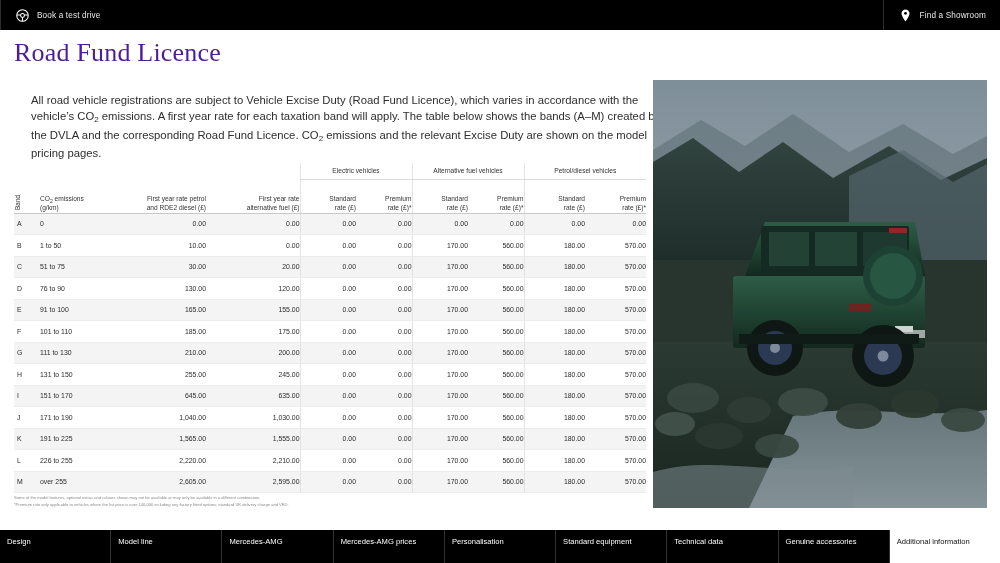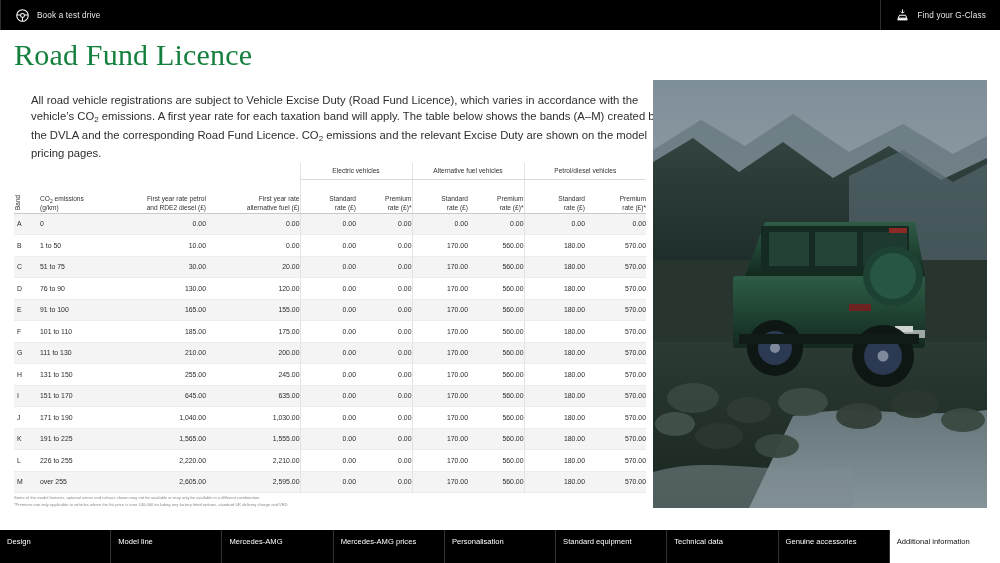--- a/index.html
+++ b/index.html
@@ -22,21 +22,21 @@
     border-left:1px solid #2e2e2e;
     color:#fff;
   }
   .top-item .lbl { font-size:8.2px; letter-spacing:.15px; white-space:nowrap; color:#e8e8e8; }
   .top-icon { width:15px; height:15px; display:block; flex:0 0 auto; }
 
   
   .title {
     position:absolute; left:14px; top:38px;
     font-family:"Liberation Serif", serif;
-    font-size:30px; font-weight:400; color:#15803d; letter-spacing:.2px;
+    font-size:26px; font-weight:400; color:#4c1d95; letter-spacing:.2px;
   }
 
   
   .intro {
     position:absolute; left:14px; top:92px; width:638px;
     font-size:11.3px; line-height:16.4px; color:#2e2e2e;margin-left:17px;
   }
   .intro sub { font-size:8px; vertical-align:baseline; position:relative; top:2px; }
 
   
@@ -115,29 +115,28 @@
 
     <div class="top-item">
       <svg class="top-icon" viewBox="0 0 24 24">
         <circle cx="12" cy="12" r="9.2" fill="none" stroke="#fff" stroke-width="1.7"></circle>
         <circle cx="12" cy="12" r="3.1" fill="none" stroke="#fff" stroke-width="1.7"></circle>
         <path d="M3.2 11.2h5.6M15.2 11.2h5.6M12 15.1V21" stroke="#fff" stroke-width="1.7" fill="none"></path>
       </svg>
       <span class="lbl">Book a test drive</span>
     </div>
 
+
     <div class="top-item">
       <svg class="top-icon" viewBox="0 0 24 24">
-        <path d="M4 16.5h16v3.3H4z" fill="#fff"></path>
-        <path d="M5.2 16.2l1.9-4.6h9.8l1.9 4.6z" fill="none" stroke="#fff" stroke-width="1.6"></path>
-        <path d="M12 2.2v5.6M9.3 5.6L12 8.3l2.7-2.7" fill="none" stroke="#fff" stroke-width="1.6"></path>
+        <path d="M12 2.2c-3.6 0-6.4 2.8-6.4 6.3 0 4.7 6.4 13.2 6.4 13.2s6.4-8.5 6.4-13.2c0-3.5-2.8-6.3-6.4-6.3z" fill="#fff"></path>
+        <circle cx="12" cy="8.5" r="2.3" fill="#000"></circle>
       </svg>
-      <span class="lbl">Find your G-Class</span>
+      <span class="lbl">Find a Showroom</span>
     </div>
-
   </div>
 
   <h1 class="title">Road Fund Licence</h1>
 
   <p class="intro"><span>All road vehicle registrations are subject to Vehicle Excise Duty (Road Fund Licence), which varies in accordance with the vehicle’s CO</span><sub>2</sub><span> emissions. A first year rate for each taxation band will apply. The table below shows the bands (A–M) created by the DVLA and the corresponding Road Fund Licence. CO</span><sub>2</sub><span> emissions and the relevant Excise Duty are shown on the model pricing pages.</span></p>
 
   <div class="table-wrap">
     <table class="ved">
       <colgroup>
         <col style="width:26px">

